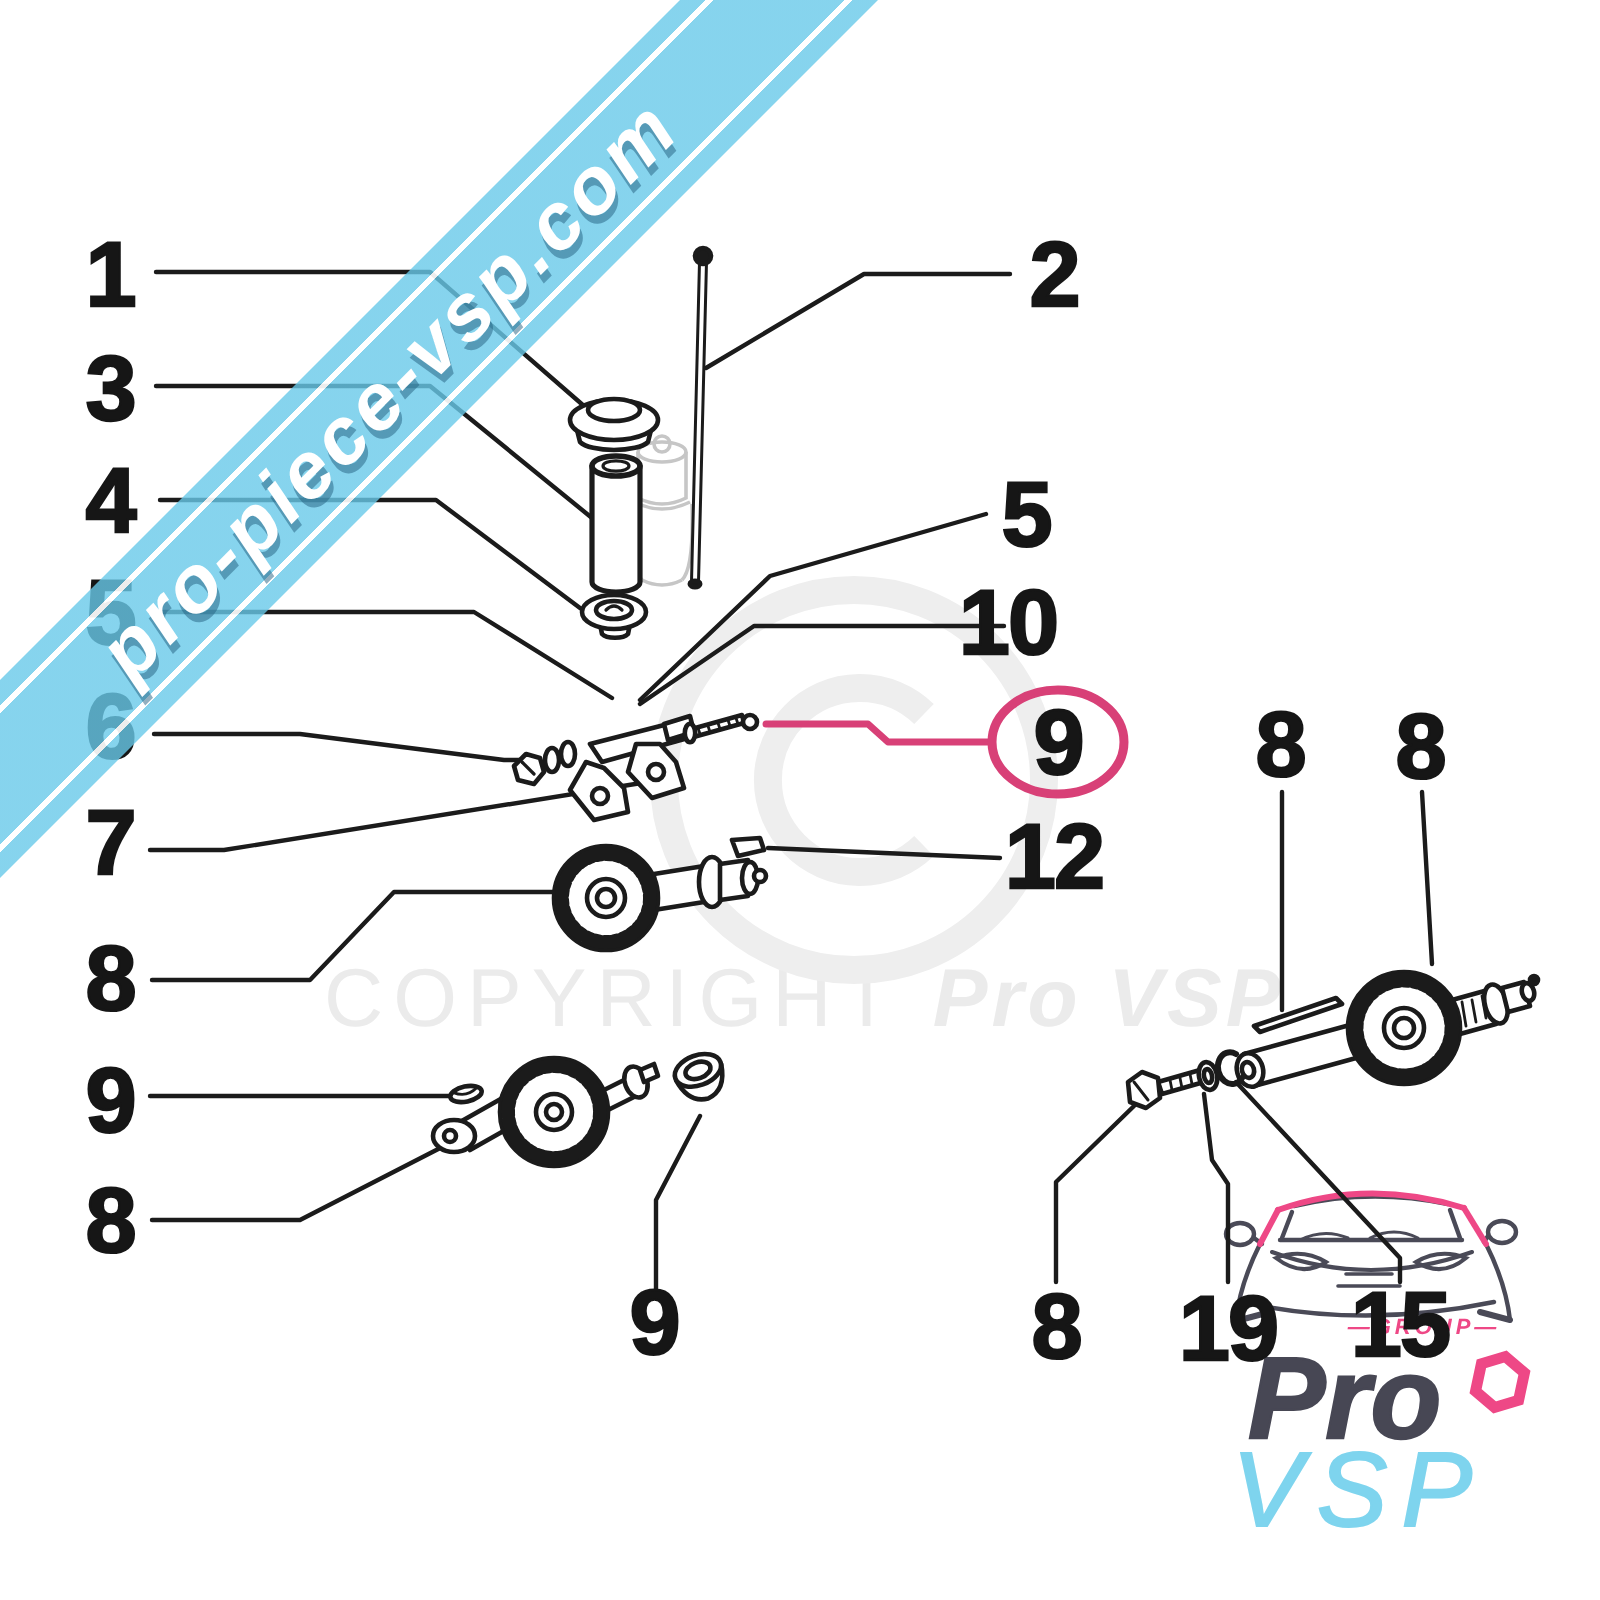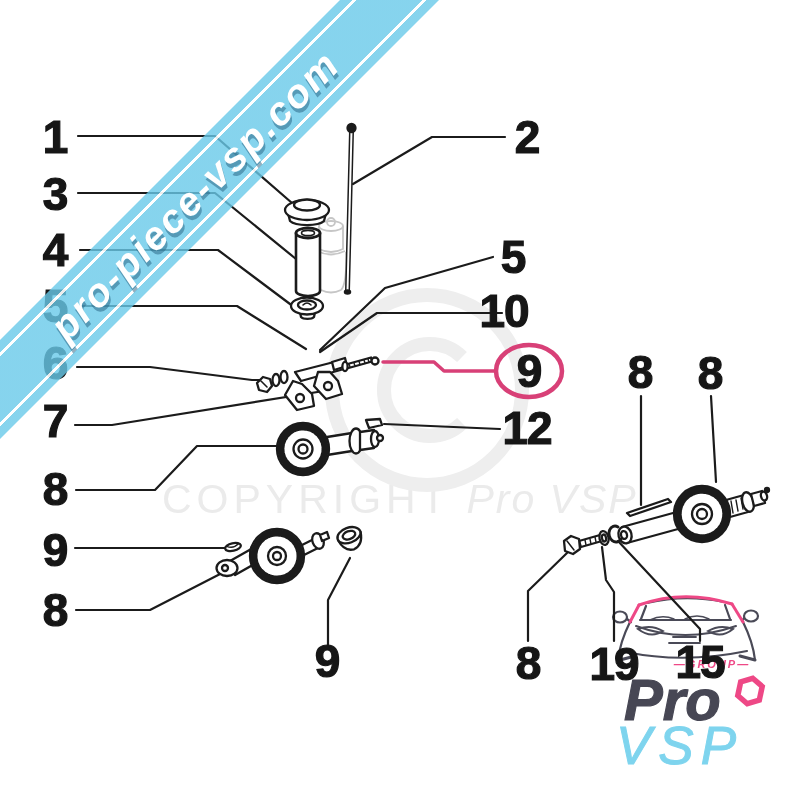--- a/index.html
+++ b/index.html
@@ -1,21 +1,21 @@
 <!DOCTYPE html>
 <html><head>
 <meta charset="utf-8">
 <style>
   html,body{margin:0;padding:0;background:#fff;}
   .stage{position:relative;width:800px;height:800px;background:#fff;overflow:hidden;
          font-family:"Liberation Sans",sans-serif;}
   
   .wm-copy{position:absolute;left:162px;top:479px;white-space:nowrap;color:#ebebeb;
            font-size:41px;font-weight:500;letter-spacing:5px;line-height:1;}
-  .wm-copy .wm-brand{font-style:italic;font-weight:400;letter-spacing:2px;}
+  .wm-copy .wm-brand{font-style:italic;font-weight:700;letter-spacing:2px;}
   
   .num{position:absolute;transform:translate(-50%,-50%);color:#161616;
        font-size:46px;font-weight:700;letter-spacing:-1px;line-height:1;
        -webkit-text-stroke:1.2px #161616;white-space:nowrap;}
   
   .ribbon{position:absolute;left:-196px;top:160px;width:781px;height:70px;
           transform:rotate(-45deg);display:flex;align-items:center;justify-content:center;
           background:linear-gradient(to bottom,
             rgba(104,201,233,.8) 0 9px,
             rgba(255,255,255,.92) 9px 12px,

